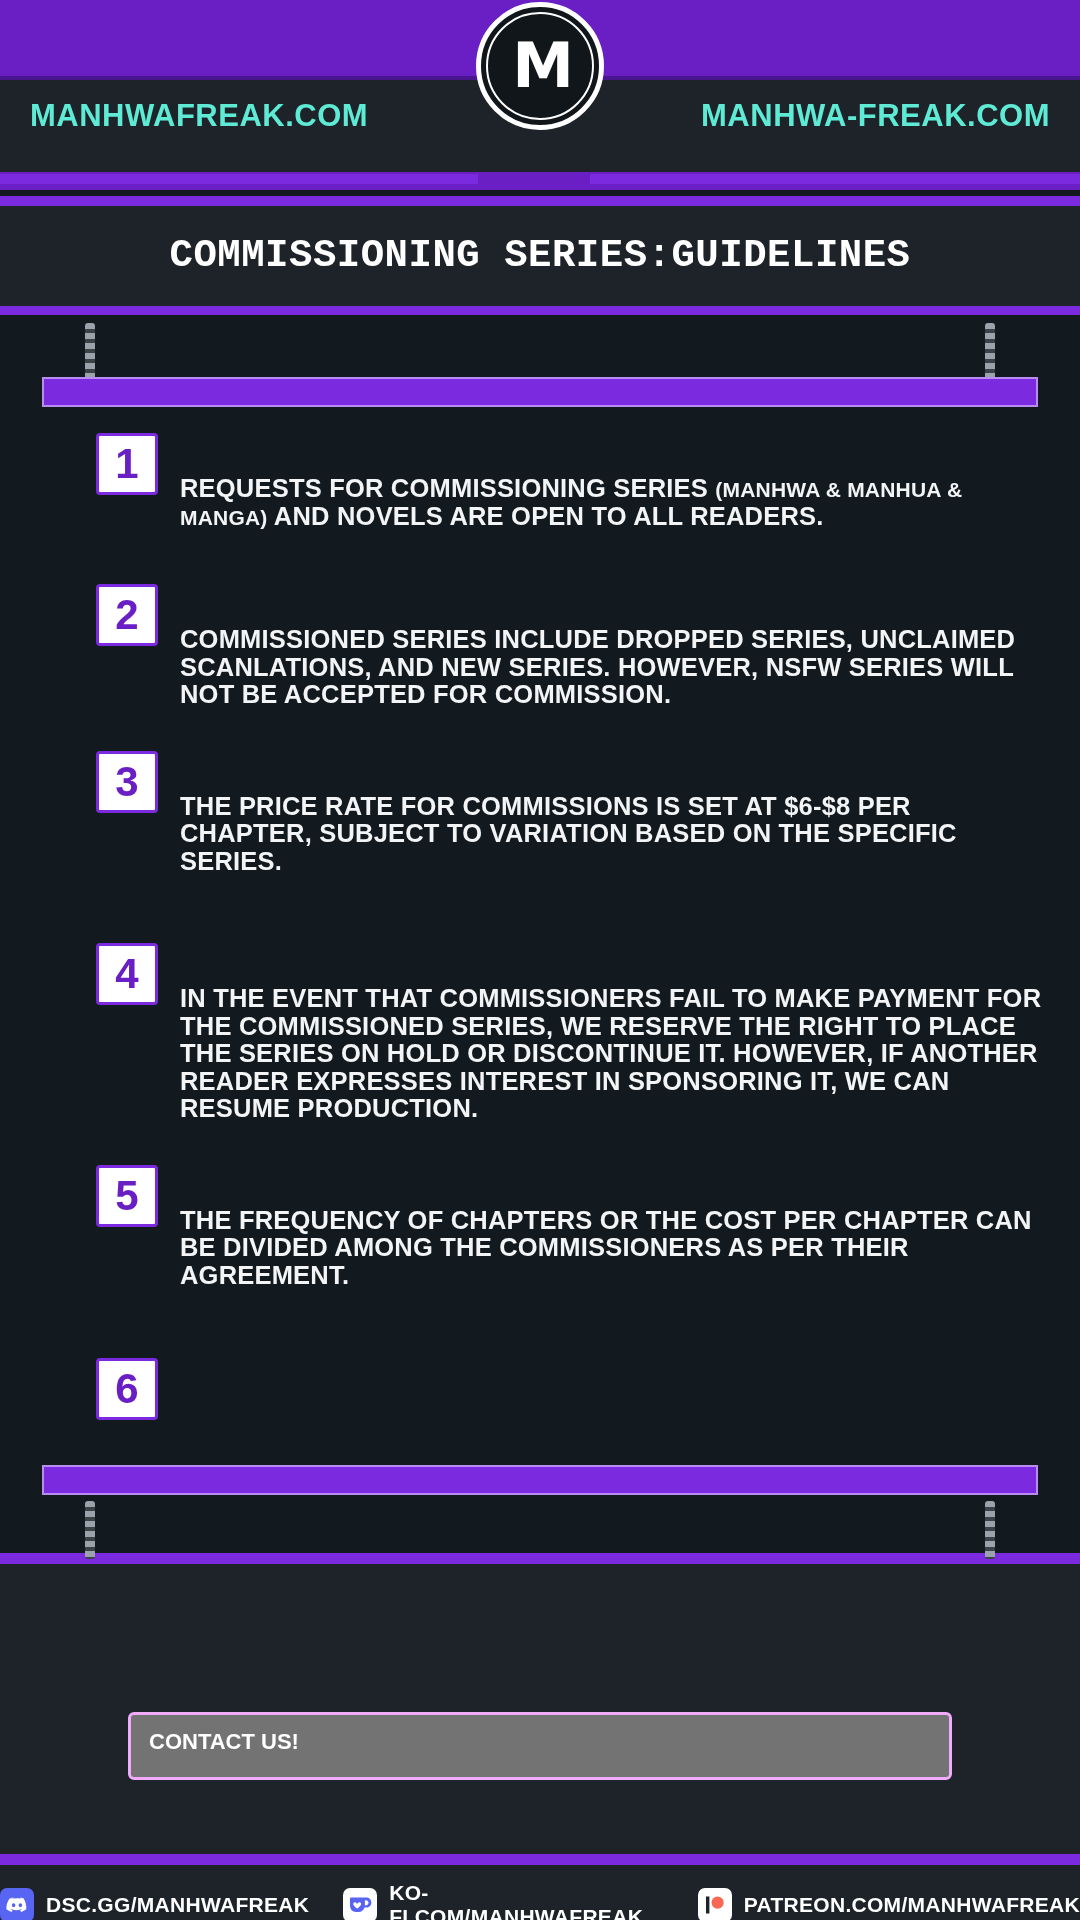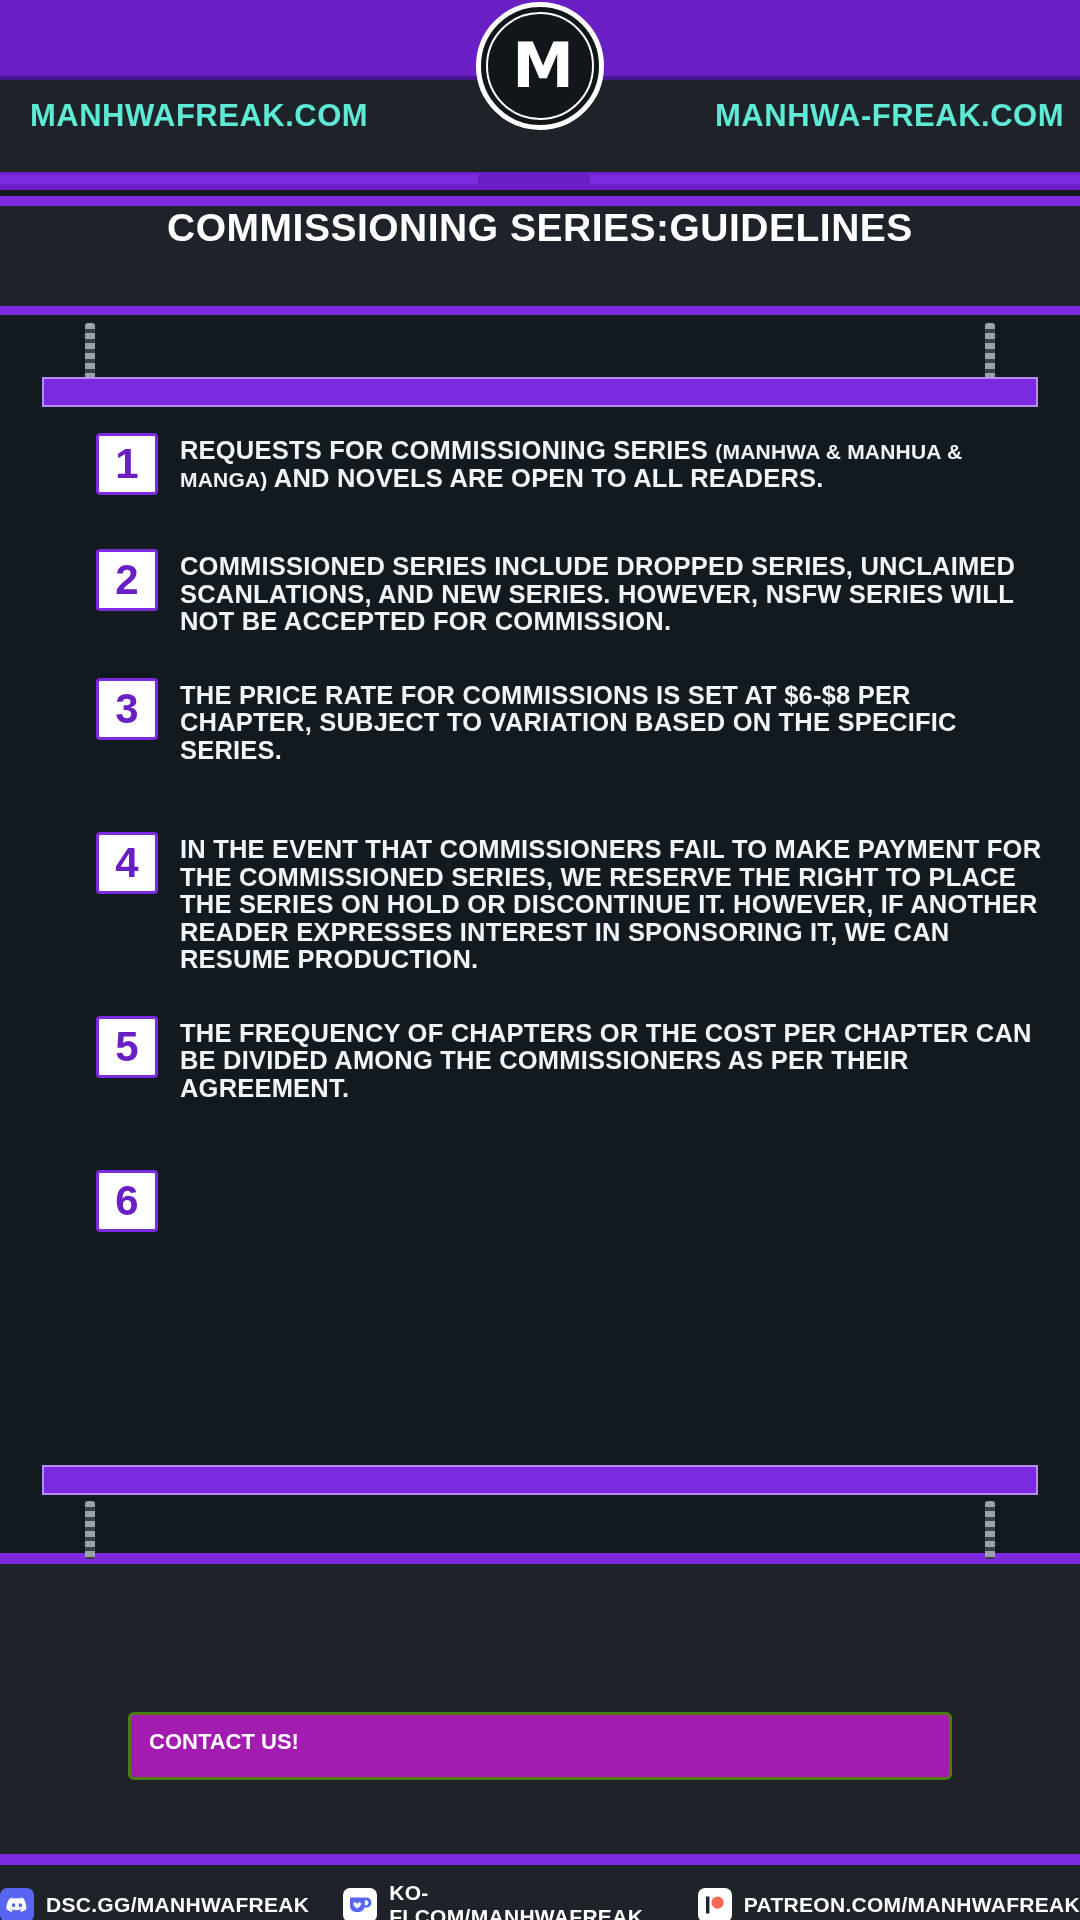--- a/index.html
+++ b/index.html
@@ -36,21 +36,21 @@
   .top-site-left, .top-site-right {
     position: absolute;
     top: 96px;
     color: #5eead4;
     font-size: 31px;
     font-weight: 700;
     letter-spacing: 0.5px;
     line-height: 40px;
   }
   .top-site-left { left: 30px; }
-  .top-site-right { right: 16px; }
+  .top-site-right { right: 30px; }
 
   .underline-left, .underline-right {
     position: absolute;
     top: 174px;
     height: 10px;
     background: #7b2ae0;
   }
   .underline-left { left: 0; width: 478px; }
   .underline-right { right: 0; width: 490px; }
 
@@ -90,22 +90,23 @@
   
   .title-sep-top {
     height: 10px;
     background: #7b2ae0;
     margin-top: 6px;
   }
   .title-strip {
     height: 100px;
     background: #1d2328;
     display: flex;
-    align-items: flex-start;
-    justify-content: center;
+    align-items: center;
+    justify-content: center;
+    font-family: Liberation Mono, monospace;
   }
   .title-strip h1 {
     color: #ffffff;
     font-size: 39px;
     font-weight: 700;
     letter-spacing: 0.5px;
     text-transform: uppercase;
     white-space: nowrap;
   }
   .title-strip h1 .colon { color: #ffffff; }
@@ -183,20 +184,21 @@
   }
   .rule .txt {
     color: #f2f4f6;
     font-size: 25.5px;
     font-weight: 700;
     line-height: 1.08;
     letter-spacing: 0.2px;
     text-transform: uppercase;
     padding-top: 4px;
     max-width: 880px;
+    margin-top: 38px;
   }
   .rule .txt .small {
     font-size: 21px;
     text-transform: none;
   }
 
   
   .cta-sep-top { height: 11px; background: #7b2ae0; }
   .cta {
     background: #1d2328;
@@ -209,24 +211,24 @@
     font-weight: 700;
     text-align: center;
     padding-top: 44px;
     letter-spacing: 0.5px;
   }
   .contact-box {
     position: absolute;
     left: 128px;
     right: 128px;
     top: 148px;
-    border: 3px solid #4d7c0f;
+    border: 3px solid #f0abfc;
     border-radius: 6px;
     padding: 14px 18px 16px 18px;
-    background: #a21caf;
+    background: #737373;
   }
   .contact-box .line1 {
     color: #ffffff;
     font-size: 22px;
     font-weight: 700;
     text-transform: uppercase;
     margin-bottom: 6px;
   }
   .contact-box .line2 {
     color: #ffffff;

